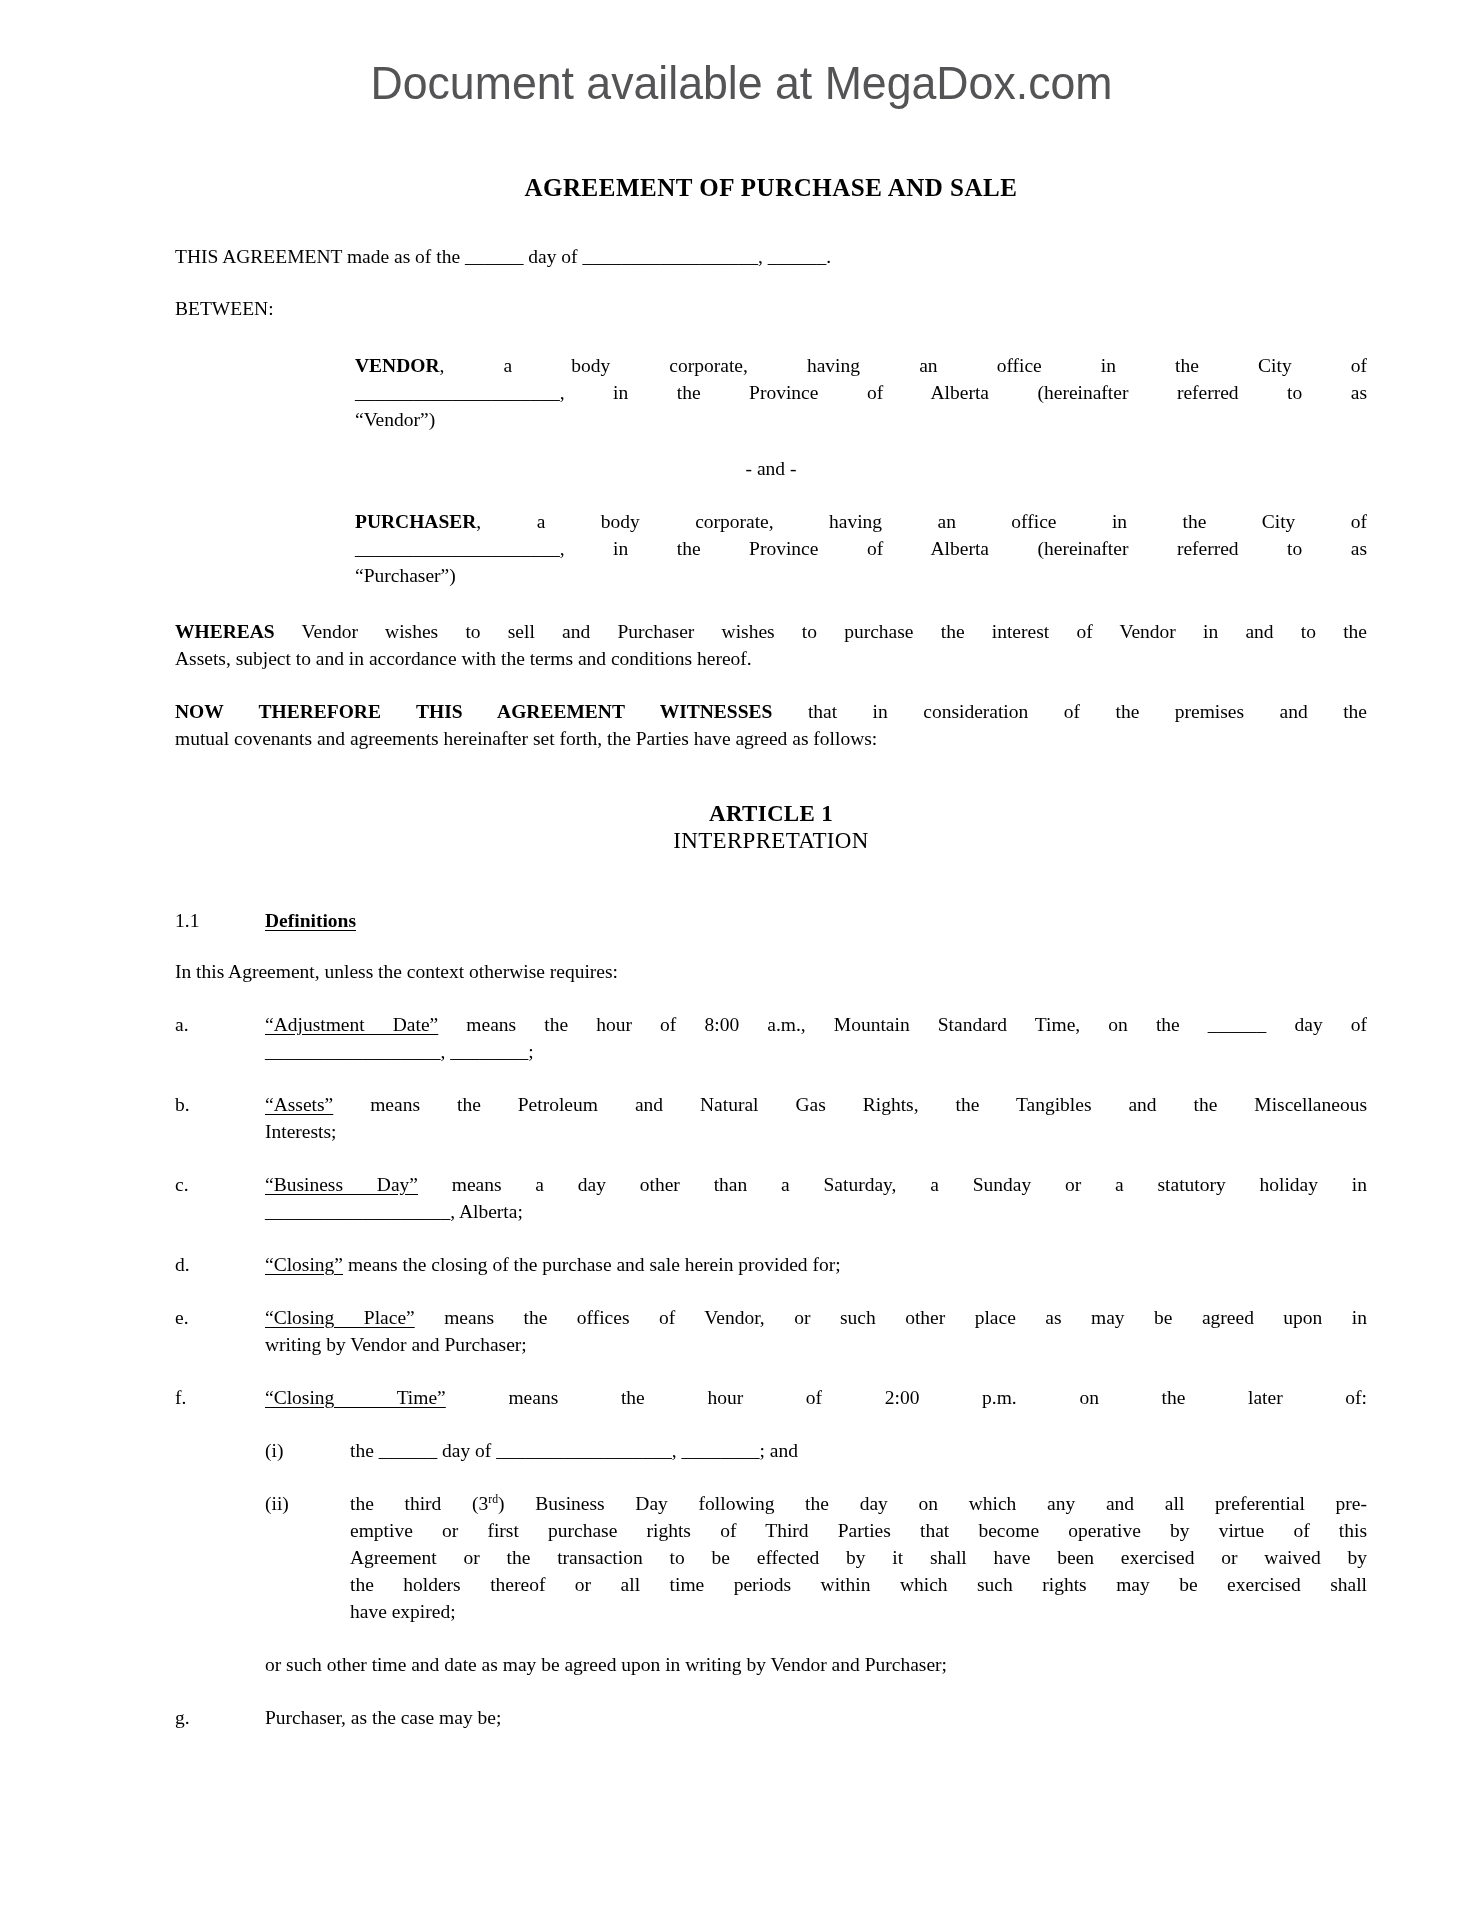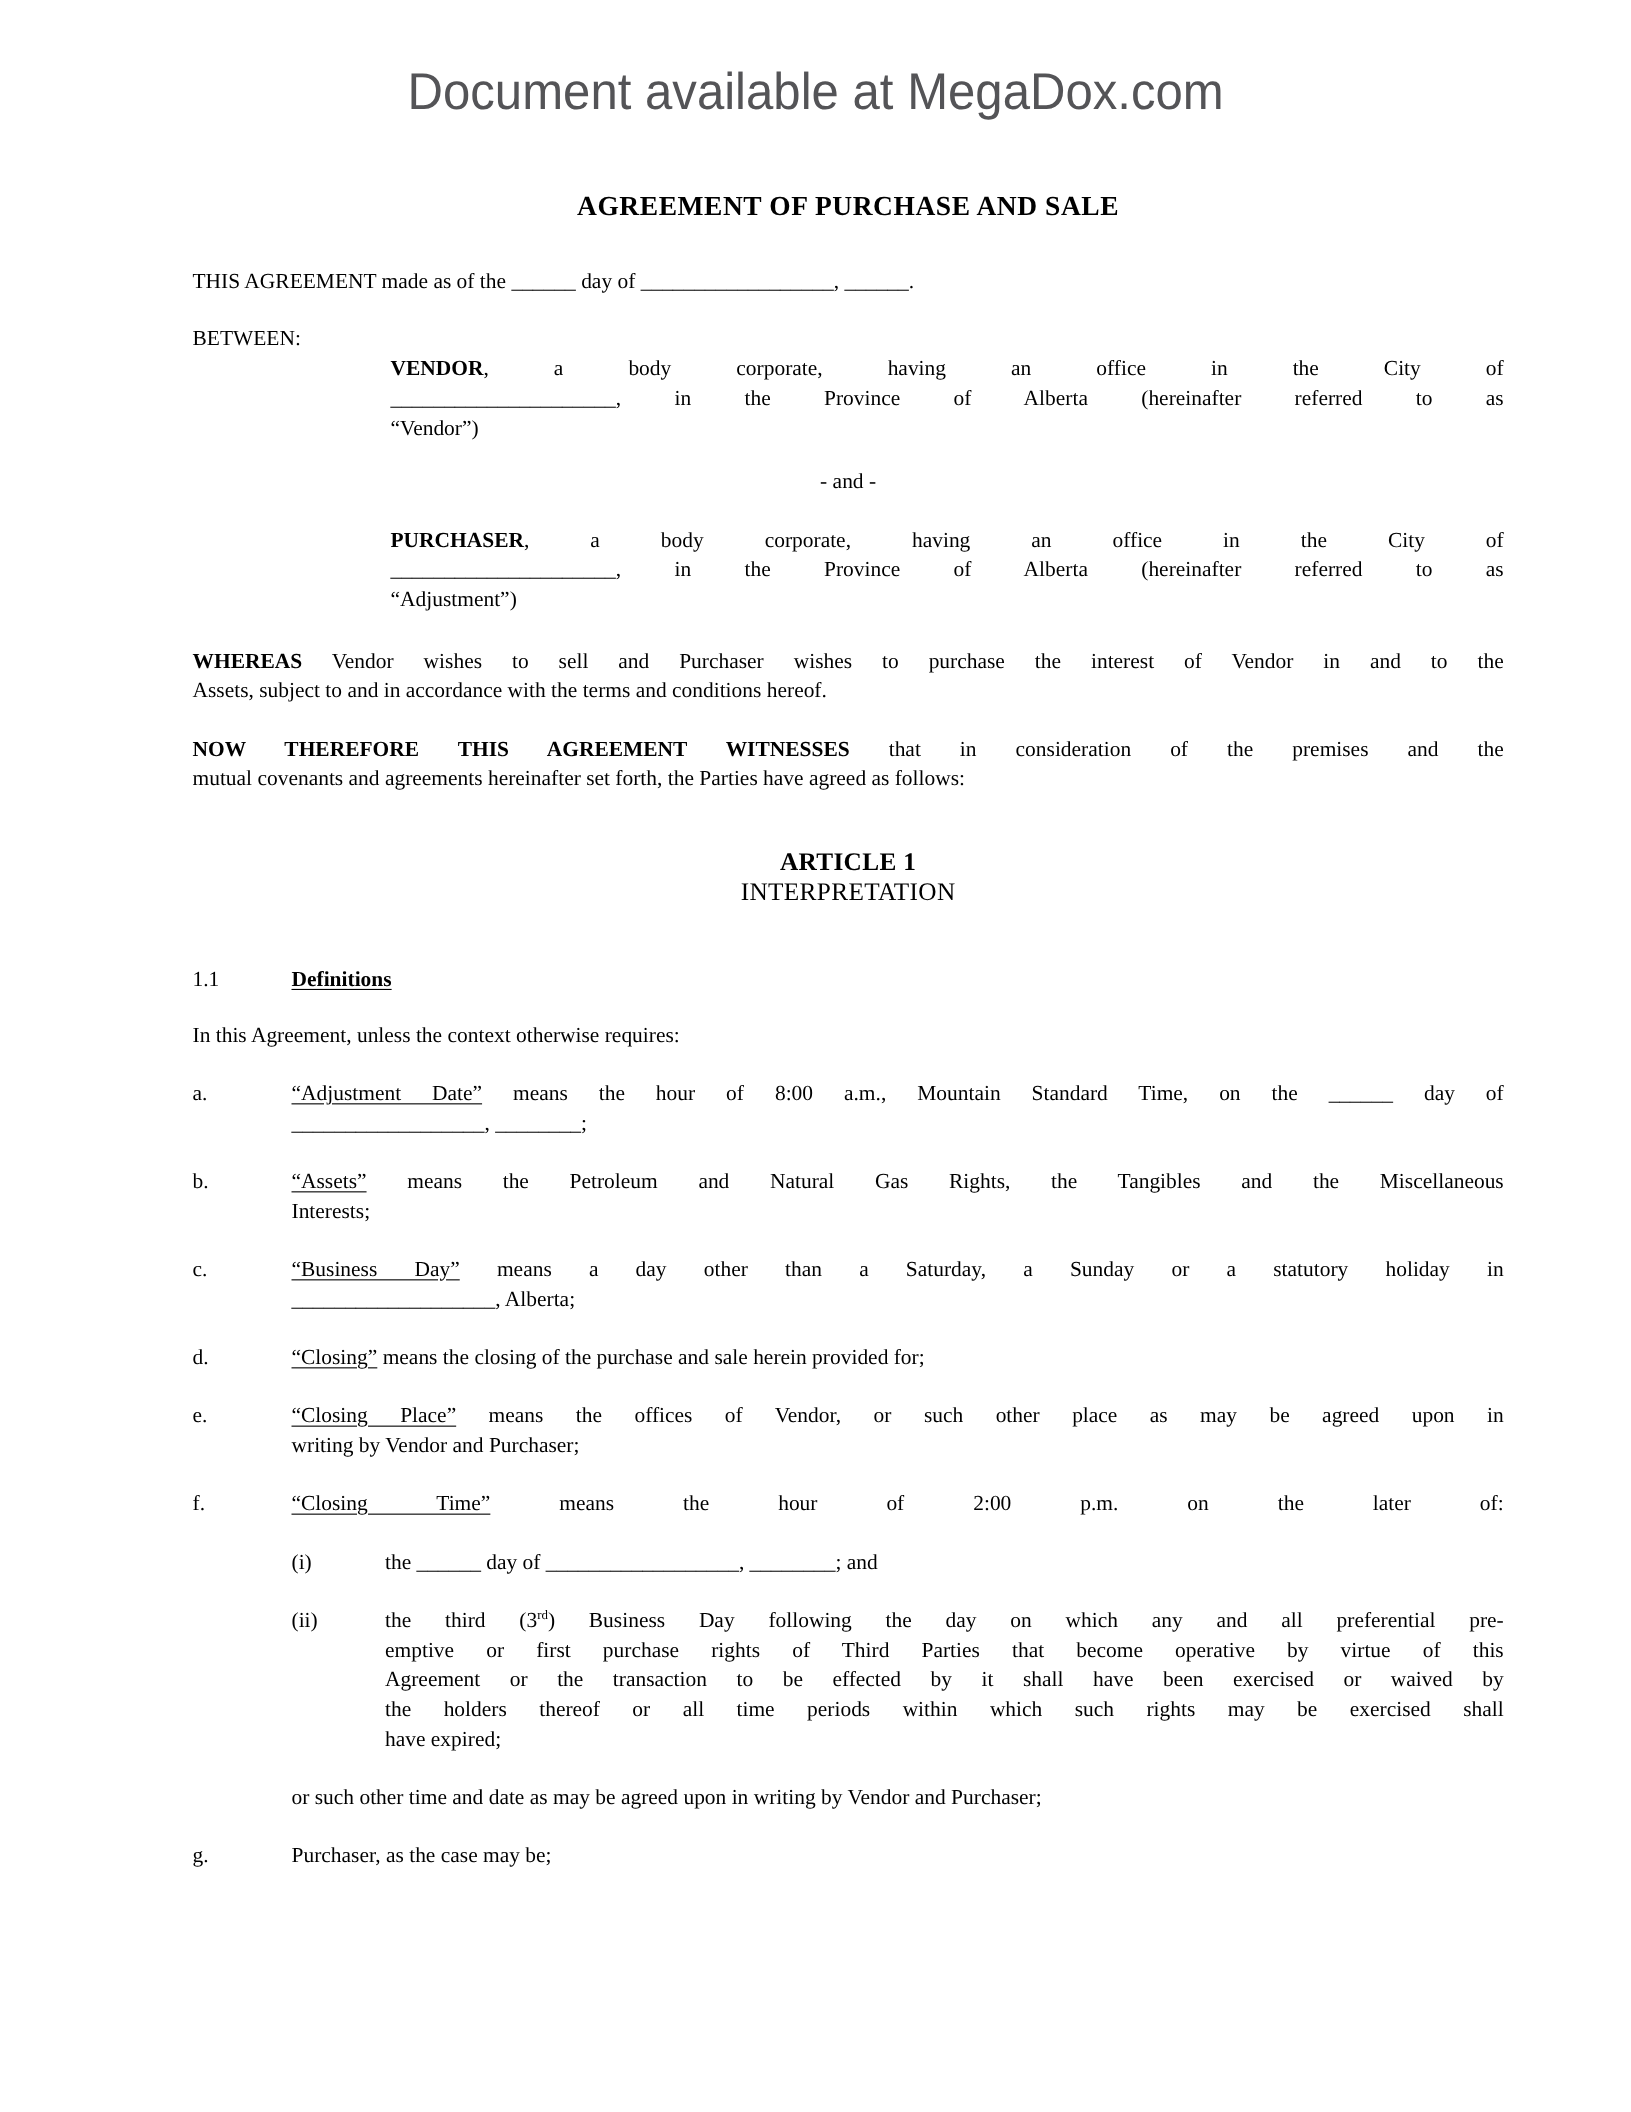--- a/index.html
+++ b/index.html
@@ -59,34 +59,34 @@
   <h1 class="doc-title">AGREEMENT OF PURCHASE AND SALE</h1>
 
   <div class="para" style="margin-top:42px">
       <div class="ln">THIS AGREEMENT made as of the ______ day of __________________, ______.</div>
     </div>
 
   <div class="para" style="margin-top:25px">
       <div class="ln">BETWEEN:</div>
     </div>
 
-  <div class="para indented" style="">
+  <div class="para indented" style="margin-top:30px">
       <div class="ln"><b>VENDOR</b>, a body corporate, having an office in the City of</div>
       <div class="ln">_____________________, in the Province of Alberta (hereinafter referred to as</div>
       <div class="ln">“Vendor”)</div>
     </div>
 
   <div class="para center-line" style="margin-top:22px">
       <div class="ln">- and -</div>
     </div>
 
   <div class="para indented" style="margin-top:26px">
       <div class="ln"><b>PURCHASER</b>, a body corporate, having an office in the City of</div>
       <div class="ln">_____________________, in the Province of Alberta (hereinafter referred to as</div>
-      <div class="ln">“Adjustment”)</div>
+      <div class="ln">“Purchaser”)</div>
     </div>
 
   <div class="para" style="margin-top:29px">
       <div class="ln"><b>WHEREAS</b> Vendor wishes to sell and Purchaser wishes to purchase the interest of Vendor in and to the</div>
       <div class="ln">Assets, subject to and in accordance with the terms and conditions hereof.</div>
     </div>
 
   <div class="para" style="margin-top:26px">
       <div class="ln"><b>NOW THEREFORE THIS AGREEMENT WITNESSES</b> that in consideration of the premises and the</div>
       <div class="ln">mutual covenants and agreements hereinafter set forth, the Parties have agreed as follows:</div>

